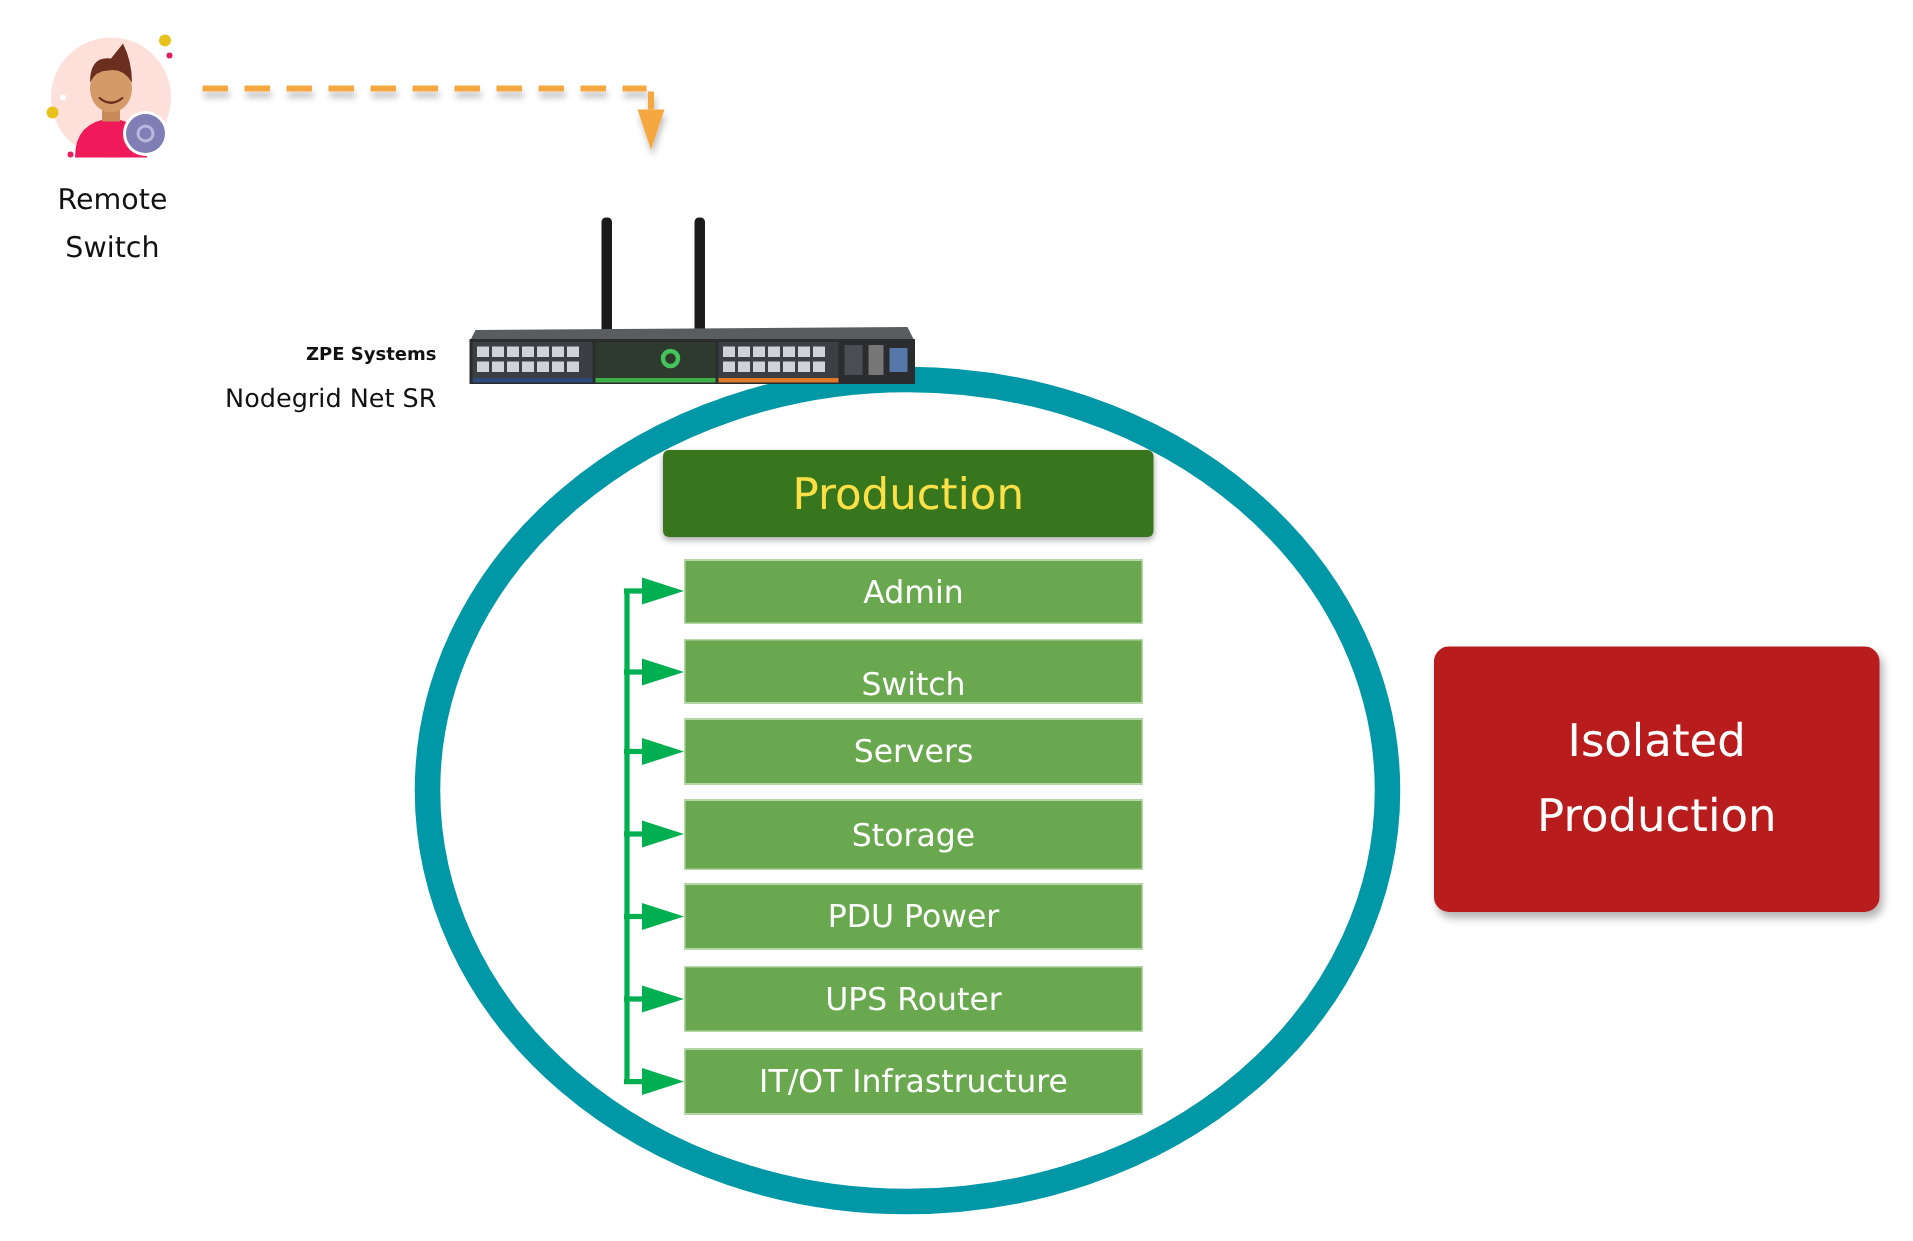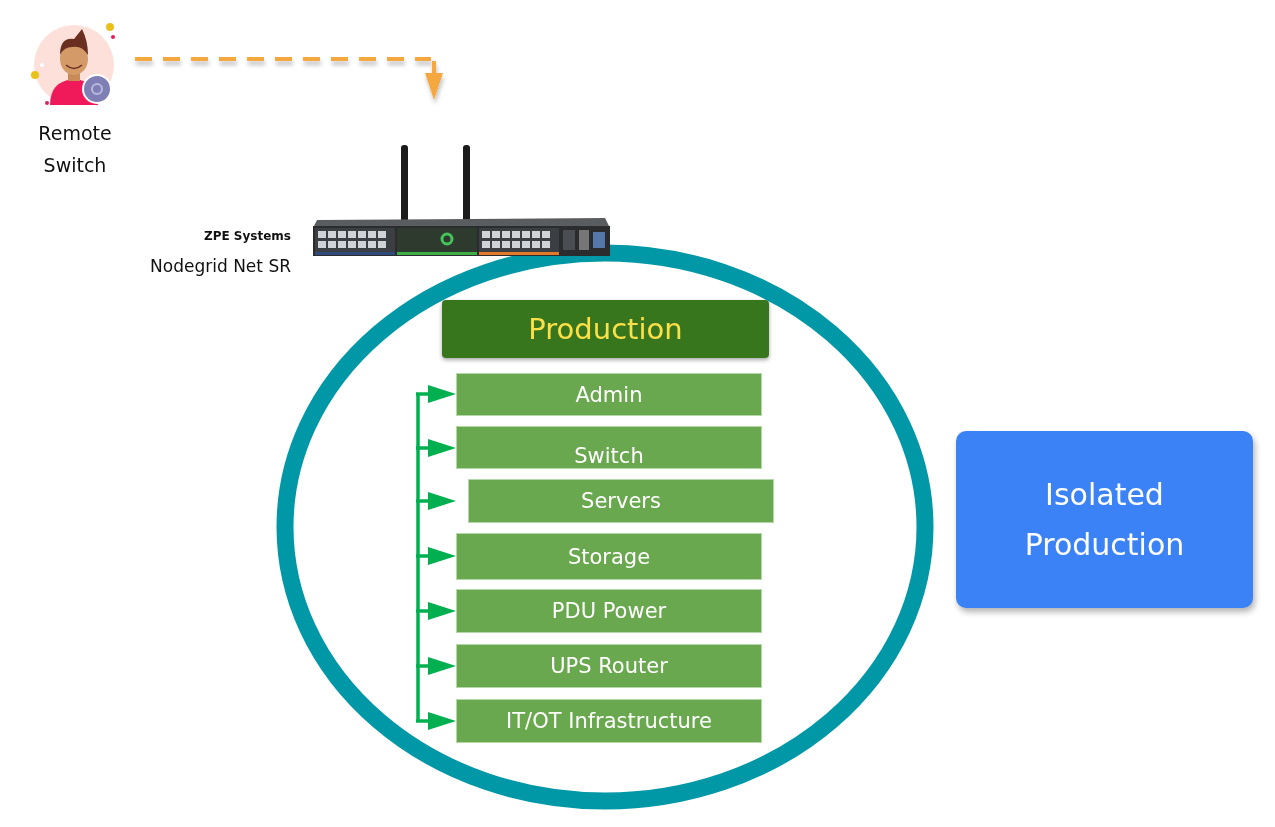--- a/index.html
+++ b/index.html
@@ -57,21 +57,21 @@
       font-size: 21px; font-family: "DejaVu Sans", sans-serif;
       box-sizing: border-box;
     }
 
     
     #tree { left: 400px; top: 370px; width: 70px; height: 380px; overflow: visible; }
 
     
     .iso-box {
       left: 956px; top: 431px; width: 297px; height: 177px;
-      background: #3b82f6; color: #fff;
+      background: #b91c1c; color: #fff;
       border-radius: 10px;
       box-shadow: 2px 4px 6px rgba(0,0,0,0.3);
       display: flex; flex-direction: column; align-items: center; justify-content: center;
       font-size: 30px; line-height: 38px; text-align: center;
       font-family: "DejaVu Sans", sans-serif;
       gap: 12px;
     }
   </style>
 </head>
 <body>
@@ -180,21 +180,21 @@
 <div class="abs prod-header">
   <span>Production</span>
 </div>
 
 <div class="abs item" style="top:373px;height:43px;">
   <span>Admin</span>
 </div>
 <div class="abs item" style="top:426px;height:43px;align-items:flex-end;">
   <span>Switch</span>
 </div>
-<div class="abs item" style="top:479px;height:44px;margin-left:12px;">
+<div class="abs item" style="top:479px;height:44px;">
   <span>Servers</span>
 </div>
 <div class="abs item" style="top:533px;height:47px;">
   <span>Storage</span>
 </div>
 <div class="abs item" style="top:589px;height:44px;">
   <span>PDU Power</span>
 </div>
 <div class="abs item" style="top:644px;height:44px;">
   <span>UPS Router</span>

